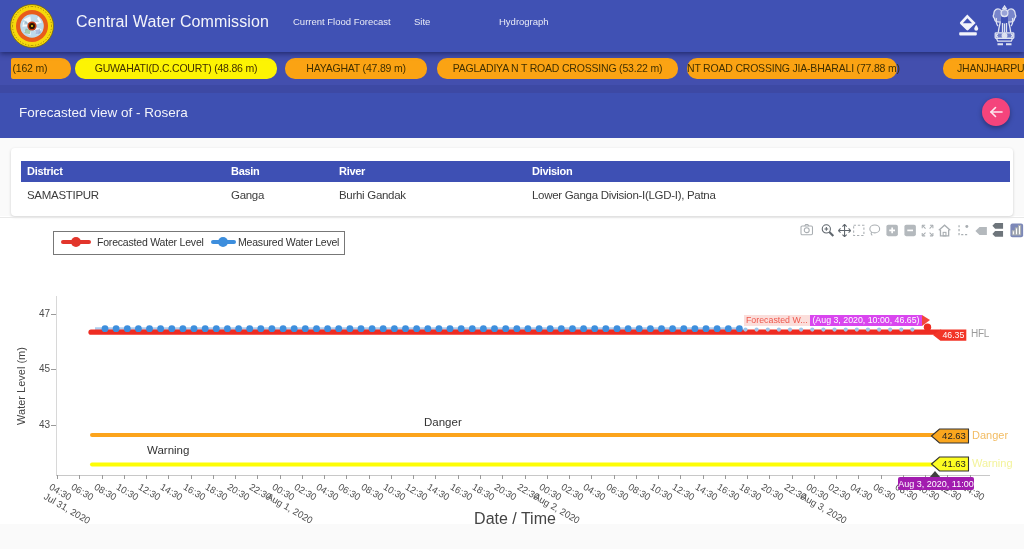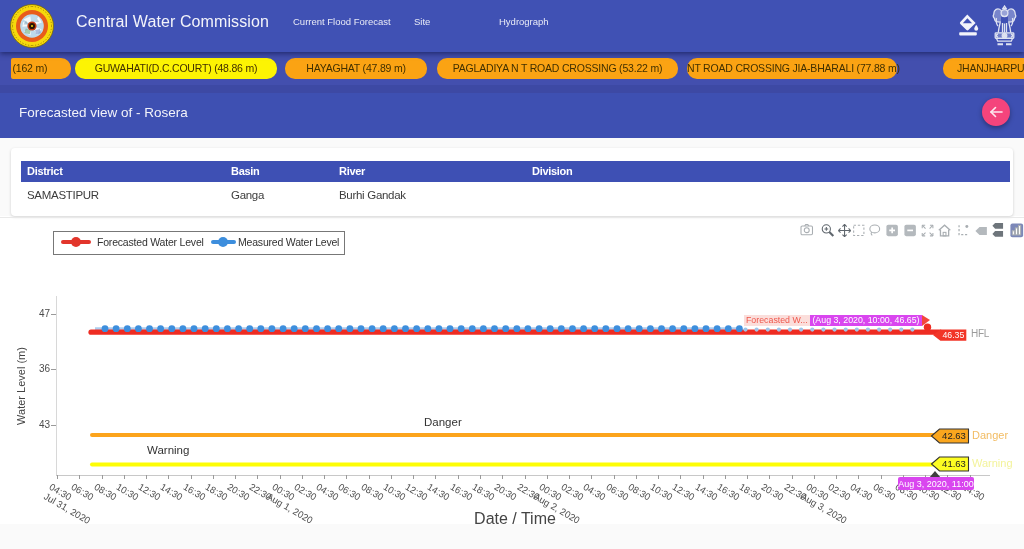--- a/index.html
+++ b/index.html
@@ -94,20 +94,21 @@
 <div class="abs" style="left:21px;top:161px;width:989px;height:21px;background:#3e50b4;z-index:3;">
     <span class="hcell" style="left:6px;">District</span>
     <span class="hcell" style="left:210px;">Basin</span>
     <span class="hcell" style="left:318px;">River</span>
     <span class="hcell" style="left:511px;">Division</span>
   </div>
 <div class="abs" style="left:21px;top:182px;width:989px;height:26px;background:#fff;z-index:3;">
     <span class="dcell" style="left:6px;">SAMASTIPUR</span>
     <span class="dcell" style="left:210px;">Ganga</span>
     <span class="dcell" style="left:318px;">Burhi Gandak</span>
+    <span class="dcell" style="left:511px;">Lower Ganga Division-I(LGD-I), Patna</span>
   </div>
 <div class="abs" style="left:0;top:217px;width:1024px;height:1px;background:#e9e9e9;z-index:2;"></div>
 <div class="abs" style="left:0px;top:216px;width:1024px;height:308px;background:#fff;z-index:1;"></div>
 <div class="abs" style="left:52.5px;top:231px;width:290px;height:22px;background:#fff;border:1px solid #777;z-index:3;"></div>
 <div class="abs" style="left:60.5px;top:240px;width:30px;height:4px;background:#e2352b;border-radius:2px;z-index:4;"></div>
 <div class="abs" style="left:70.5px;top:237px;width:10px;height:10px;border-radius:50%;background:#e2352b;z-index:4;"></div>
 <div class="abs" style="left:97px;top:231px;height:22px;line-height:23px;font-size:10.5px;letter-spacing:-0.2px;color:#333;z-index:4;">Forecasted Water Level</div>
 <div class="abs" style="left:210.5px;top:240px;width:25px;height:4px;background:#3d8edd;border-radius:2px;z-index:4;"></div>
 <div class="abs" style="left:218px;top:237px;width:10px;height:10px;border-radius:50%;background:#3d8edd;z-index:4;"></div>
 <div class="abs" style="left:238px;top:231px;height:22px;line-height:23px;font-size:10.5px;letter-spacing:-0.2px;color:#333;z-index:4;">Measured Water Level</div>
@@ -168,21 +169,21 @@
         <rect x="6.6" y="6" width="2.6" height="8.5" fill="#fff"></rect>
         <rect x="10.4" y="3" width="2.6" height="11.5" fill="#fff"></rect>
       </g>
 </g>
 </svg>
 <div class="abs" style="left:55.5px;top:296px;width:1px;height:178.5px;background:#d8d8d8;z-index:2;"></div>
 <div class="abs" style="left:55.5px;top:474.5px;width:934.5px;height:1px;background:#c8c8c8;z-index:2;"></div>
 <div class="abs" style="left:-24px;top:380px;width:90px;text-align:center;font-size:11px;color:#444;transform:rotate(-90deg);z-index:3;">Water Level (m)</div>
 <div class="ytick" style="left:20px;top:307.7px;z-index:3;">47</div>
 <div class="abs" style="left:51px;top:313.7px;width:4.5px;height:1px;background:#9a9a9a;z-index:3;"></div>
-<div class="ytick" style="left:20px;top:363.2px;z-index:3;">36</div>
+<div class="ytick" style="left:20px;top:363.2px;z-index:3;">45</div>
 <div class="abs" style="left:51px;top:369.2px;width:4.5px;height:1px;background:#9a9a9a;z-index:3;"></div>
 <div class="ytick" style="left:20px;top:418.6px;z-index:3;">43</div>
 <div class="abs" style="left:51px;top:424.6px;width:4.5px;height:1px;background:#9a9a9a;z-index:3;"></div>
 <div class="abs" style="left:57.0px;top:474.5px;width:1px;height:4.5px;background:#9a9a9a;z-index:2;"></div>
 <div class="xtick" style="left:53.0px;top:480.5px;z-index:2;">04:30<br>Jul 31, 2020</div>
 <div class="abs" style="left:79.3px;top:474.5px;width:1px;height:4.5px;background:#9a9a9a;z-index:2;"></div>
 <div class="xtick" style="left:75.3px;top:480.5px;z-index:2;">06:30</div>
 <div class="abs" style="left:101.5px;top:474.5px;width:1px;height:4.5px;background:#9a9a9a;z-index:2;"></div>
 <div class="xtick" style="left:97.5px;top:480.5px;z-index:2;">08:30</div>
 <div class="abs" style="left:123.8px;top:474.5px;width:1px;height:4.5px;background:#9a9a9a;z-index:2;"></div>
@@ -363,12 +364,12 @@
   </svg>
 <div class="abs" style="left:972px;top:429px;font-size:11px;color:#f2bc63;z-index:5;">Danger</div>
 <svg class="abs" style="left:930px;top:455.5px;z-index:5;" width="40" height="16" viewBox="0 0 40 16">
 <path d="M1.5 8 L9.5 1 H38.5 V15 H9.5 Z" fill="#fdfd22" stroke="#333" stroke-width="1.1"></path>
 <text x="24" y="11.4" text-anchor="middle" font-size="9.5" fill="#222" font-family="Liberation Sans,sans-serif">41.63</text>
   </svg>
 <div class="abs" style="left:972px;top:457px;font-size:11px;color:#f3f39b;z-index:5;">Warning</div>
 <svg class="abs" style="left:929px;top:470.5px;z-index:6;" width="12" height="7" viewBox="0 0 12 7">
     <path d="M0 7 L6 0 L12 7 Z" fill="#3f3f3f"></path>
   </svg>
-<div class="abs" style="left:898px;top:476.5px;width:76px;height:13.5px;background:#d946ef;border-radius:2px;color:#fff;font-size:9px;line-height:14px;text-align:center;white-space:nowrap;z-index:6;">Aug 3, 2020, 11:00</div>
+<div class="abs" style="left:898px;top:476.5px;width:76px;height:13.5px;background:#a21caf;border-radius:2px;color:#fff;font-size:9px;line-height:14px;text-align:center;white-space:nowrap;z-index:6;">Aug 3, 2020, 11:00</div>
 </body></html>

